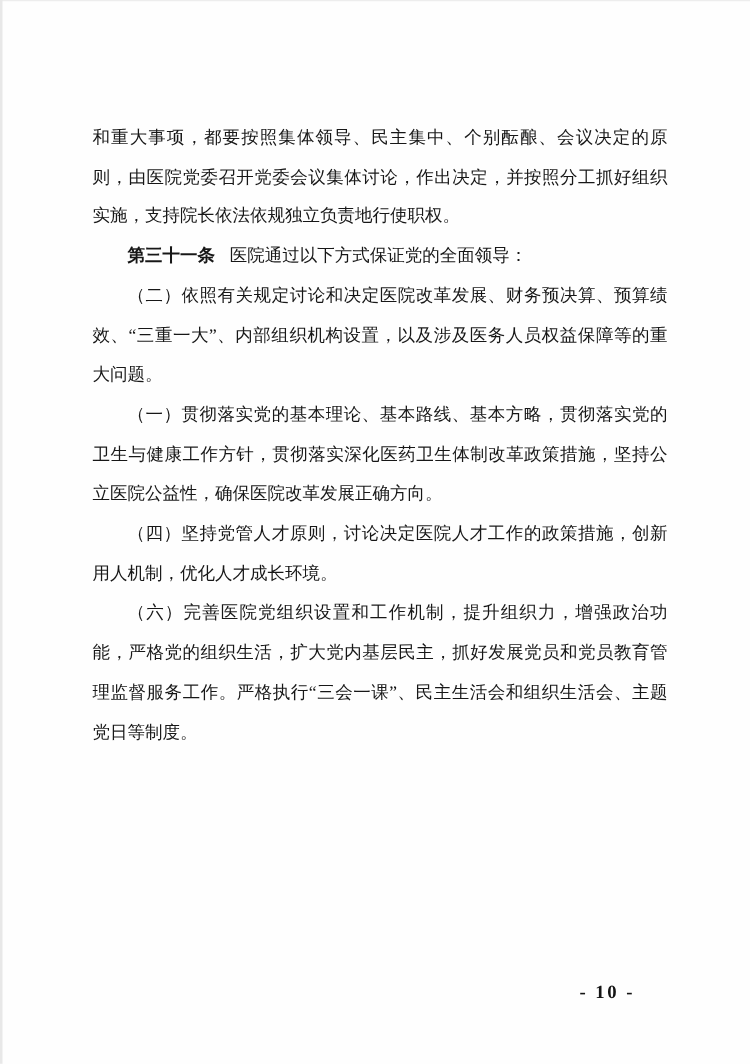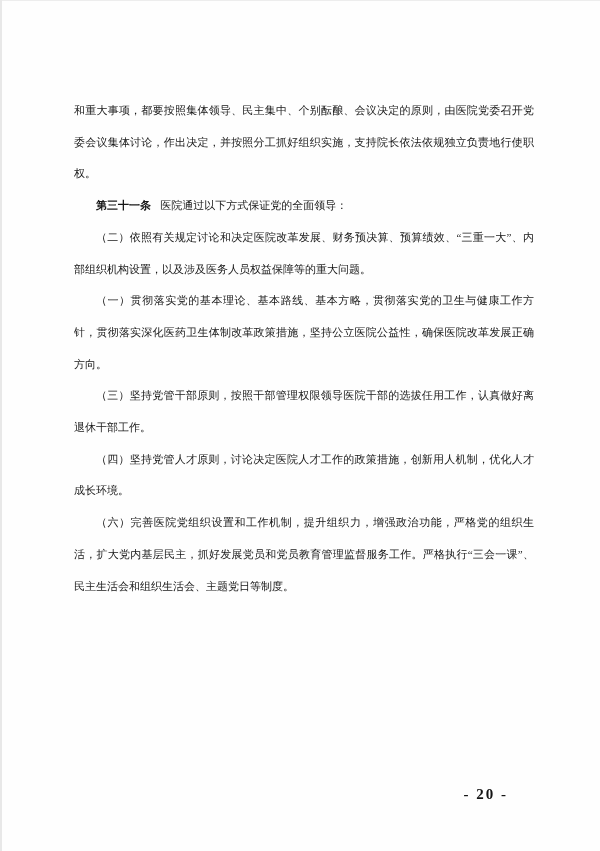--- a/index.html
+++ b/index.html
@@ -25,21 +25,21 @@
     position: absolute;
     left: 0; top: 0;
     width: 2px; height: 851px;
     background: #e8e8e8;
   }
   .doc-body {
     position: absolute;
     left: 74px;
     top: 95px;
     width: 460px;
-    font-size: 11px;
+    font-size: 14px;
     line-height: 31.7px;
     text-align: justify;
     letter-spacing: 0;
   }
   .doc-body p {
     margin: 0;
     text-indent: 2em;
   }
   .doc-body p.no-indent {
     text-indent: 0;
@@ -63,18 +63,17 @@
 <body>
 
 <div class="page-edge-top"></div>
 <div class="page-edge-left"></div>
 
 <div class="doc-body" id="docBody">
     <p class="no-indent">和重大事项，都要按照集体领导、民主集中、个别酝酿、会议决定的原则，由医院党委召开党委会议集体讨论，作出决定，并按照分工抓好组织实施，支持院长依法依规独立负责地行使职权。</p>
     <p><span class="article-label">第三十一条</span><span>医院通过以下方式保证党的全面领导：</span></p>
     <p>（二）依照有关规定讨论和决定医院改革发展、财务预决算、预算绩效、“三重一大”、内部组织机构设置，以及涉及医务人员权益保障等的重大问题。</p>
     <p>（一）贯彻落实党的基本理论、基本路线、基本方略，贯彻落实党的卫生与健康工作方针，贯彻落实深化医药卫生体制改革政策措施，坚持公立医院公益性，确保医院改革发展正确方向。</p>
-    <p>（三）坚持党管干部原则，按照干部管理权限领导医院干部的选拔任用工作，认真做好离退休干部工作。</p>
     <p>（四）坚持党管人才原则，讨论决定医院人才工作的政策措施，创新用人机制，优化人才成长环境。</p>
     <p>（六）完善医院党组织设置和工作机制，提升组织力，增强政治功能，严格党的组织生活，扩大党内基层民主，抓好发展党员和党员教育管理监督服务工作。严格执行“三会一课”、民主生活会和组织生活会、主题党日等制度。</p>
   </div>
 
-<div class="page-number">- 20 -</div>
+<div class="page-number">- 10 -</div>
 
 </body></html>

